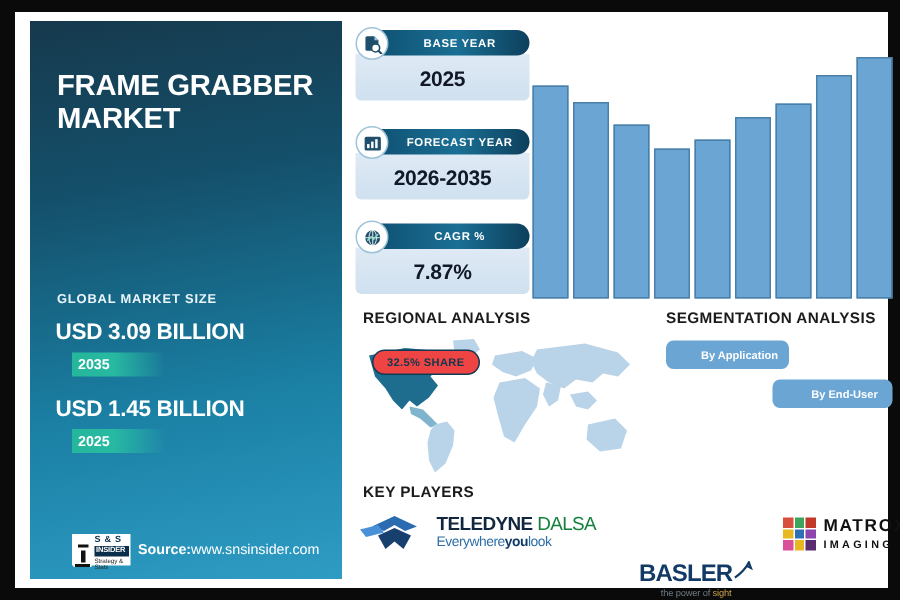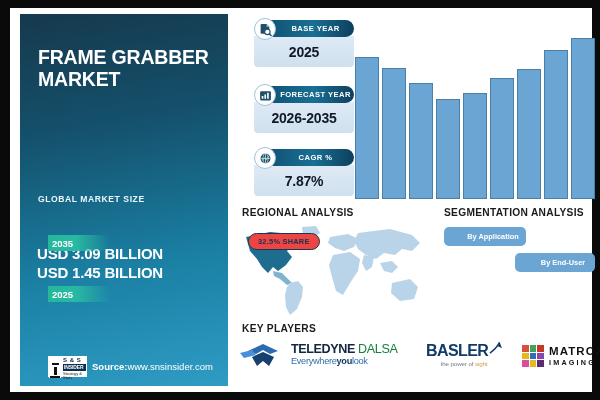--- a/index.html
+++ b/index.html
@@ -33,21 +33,21 @@
     position: absolute; left: 18px; top: 32px; width: 186px;
     color: #ffffff; font-size: 19.5px; font-weight: bold;
     letter-spacing: -0.2px; line-height: 1.13;
   }
   .gms-label {
     position: absolute; left: 18px; top: 180px;
     color: #eaf6fb; font-size: 8.6px; font-weight: bold; letter-spacing: .55px;
   }
   .gms-value-1 {
     position: absolute; left: 17px; top: 199px;
-    color: #ffffff; font-size: 15px; font-weight: bold; letter-spacing: -.2px; margin-top: 32px;
+    color: #ffffff; font-size: 15px; font-weight: bold; letter-spacing: -.2px;
   }
   .gms-value-2 {
     position: absolute; left: 17px; top: 250px;
     color: #ffffff; font-size: 15px; font-weight: bold; letter-spacing: -.2px;
   }
   .year-chip {
     position: absolute; left: 28px;
     width: 62px; height: 16px;
     background: linear-gradient(90deg,#25b79b 0%, #28b9a2 45%, rgba(45,160,175,0) 100%);
     color: #ffffff; font-size: 9.5px; font-weight: bold;
@@ -80,21 +80,21 @@
   }
   .sns-l2 {
     font-size: 5px; font-weight: bold; color: #ffffff; background: #0b2f4a;
     line-height: 1.35; letter-spacing: -.1px; padding: 0 1px;
   }
   .sns-l3 { font-size: 4.2px; color: #2b2b2b; line-height: 1; letter-spacing: -.05px; }
   .source-txt { color: #ffffff; font-size: 9.5px; }
   .source-txt b { font-weight: bold; }
 
   
-  .badge { position: absolute; left: 244px; width: 100px; }
+  .badge { position: absolute; left: 227px; width: 116px; }
   .badge-head {
     position: relative; height: 17px;
     background: linear-gradient(90deg,#0e4f70 0%, #1a6f94 55%, #0d3f5c 100%);
     border-radius: 9px;
     margin-left: 9px;
     color: #ffffff; font-size: 7.6px; font-weight: bold; letter-spacing: .45px;
     display: flex; align-items: center; justify-content: center;
     padding-left: 14px;
   }
   .badge-body {
@@ -159,21 +159,21 @@
   .logo { position: absolute; display: flex; align-items: center; }
 
   .td-mark { width: 46px; height: 26px; flex: none; }
   .td-text { margin-left: 5px; display: flex; flex-direction: column; line-height: 1; }
   .td-l1 { font-size: 12.6px; font-weight: bold; color: #12263f; letter-spacing: -.4px; }
   .td-l1 span { font-weight: normal; color: #15803d; }
   .td-l2 { font-size: 9.2px; color: #2f6fa8; letter-spacing: -.3px; margin-top: 1.5px; }
   .td-l2 b { color: #0f3a66; }
 
   .bs-wrap { display: flex; flex-direction: column; line-height: 1; }
-  .bs-top { display: flex; align-items: flex-start; }
+  .bs-top { display: flex; align-items: flex-start; margin-top: 32px; }
   .bs-name { font-size: 16px; font-weight: bold; color: #123a66; letter-spacing: -.6px; }
   .bs-tag { font-size: 6.2px; color: #6b7b86; letter-spacing: -.1px; margin-top: 2px; text-align: center; }
   .bs-tag i { color: #c9a24a; font-style: normal; }
 
   .mx-grid {
     width: 22px; height: 22px; flex: none;
     display: grid; grid-template-columns: 1fr 1fr 1fr; grid-template-rows: 1fr 1fr 1fr;
     gap: 1px;
   }
   .mx-text { margin-left: 5px; display: flex; flex-direction: column; line-height: 1; }

